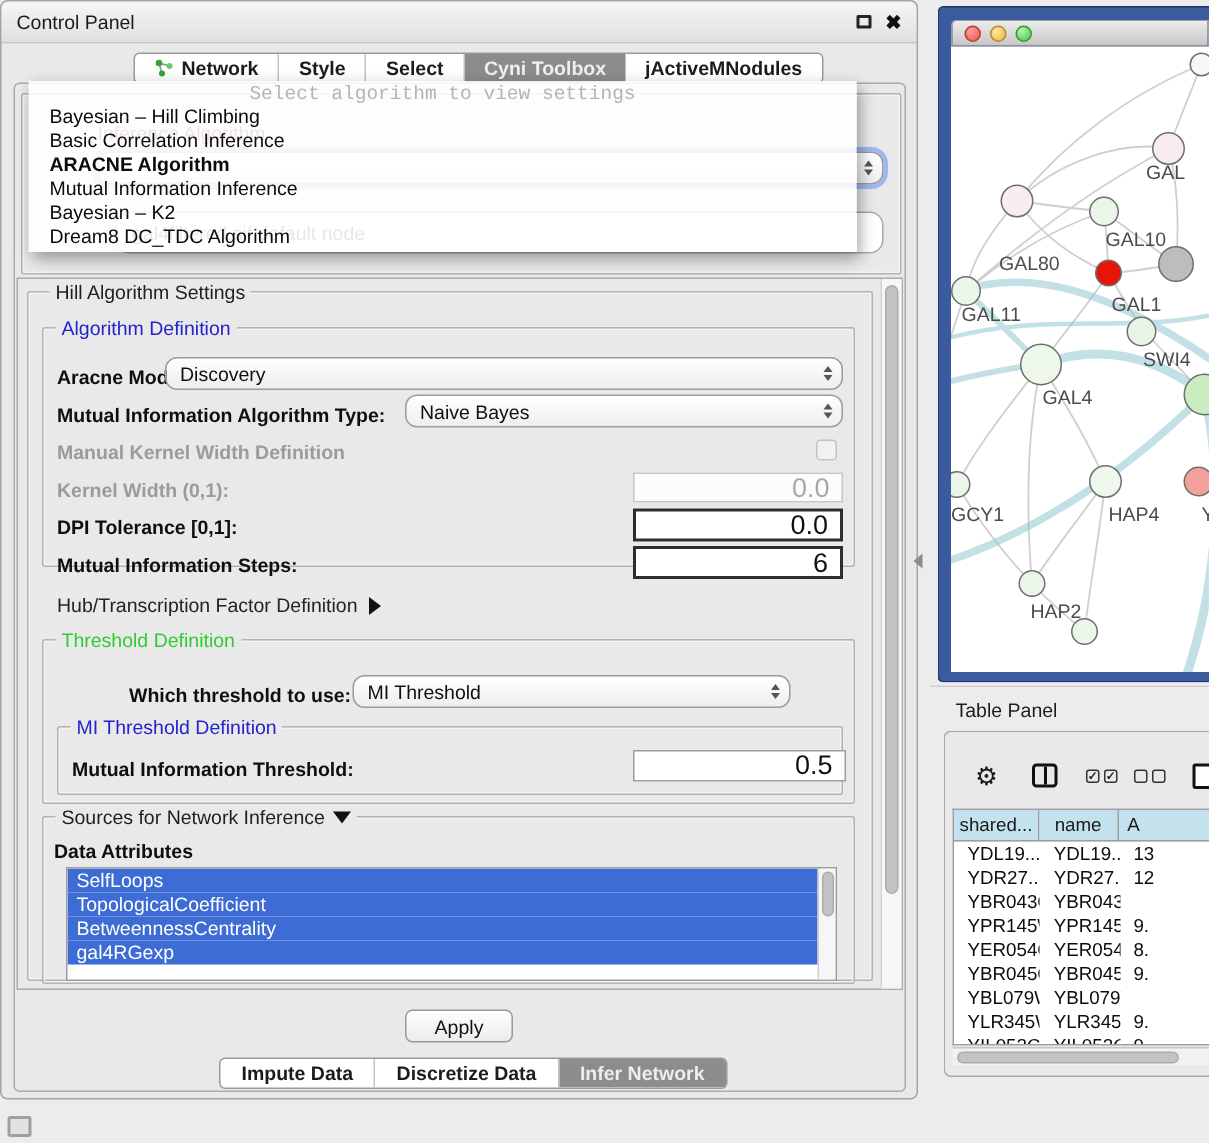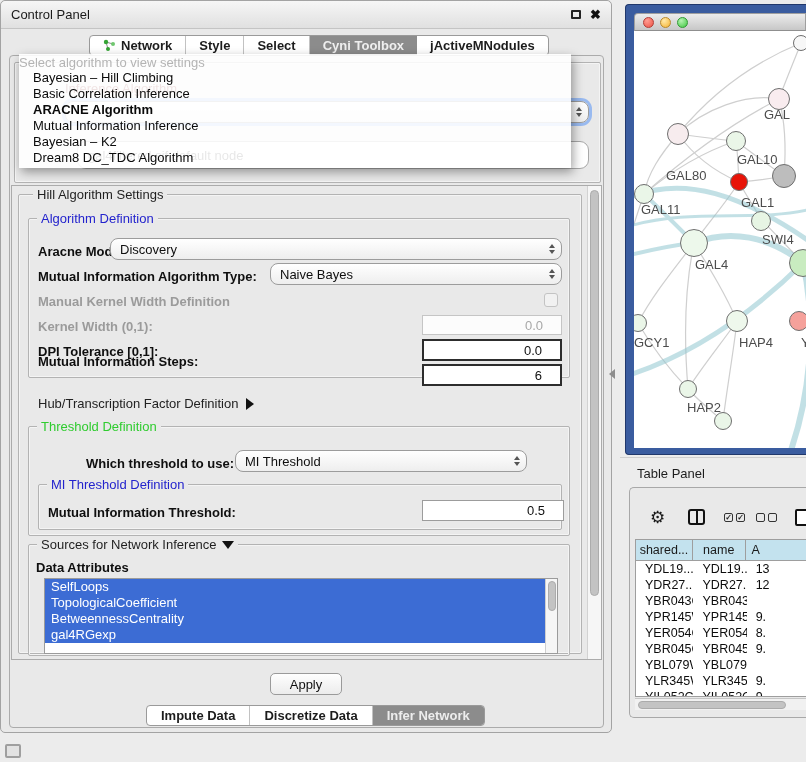--- a/index.html
+++ b/index.html
@@ -41,37 +41,37 @@
   .plain { font-weight:normal; color:#222; }
 
   .combo { position:absolute; height:22px; background:linear-gradient(#ffffff,#eeeeee);
     border:1px solid #9c9c9c; border-radius:8px; font-size:13px; color:#0f0f0f;
     display:flex; align-items:center; padding-left:9px; cursor:default; }
   .arrows { position:absolute; right:6px; top:0; bottom:0; display:flex; flex-direction:column;
     justify-content:center; gap:2px; }
   .tri-up { width:0; height:0; border-left:3.5px solid transparent; border-right:3.5px solid transparent; border-bottom:4px solid #555; }
   .tri-dn { width:0; height:0; border-left:3.5px solid transparent; border-right:3.5px solid transparent; border-top:4px solid #555; }
 
-  .tfield { position:absolute; background:#fff; border:1px solid #9c9c9c; font-size:13px;
-    color:#0f0f0f; display:flex; align-items:center; justify-content:flex-end; padding:0 18px; }
+  .tfield { position:absolute; background:#fff; border:1px solid #9c9c9c; font-size:18px;
+    color:#0f0f0f; display:flex; align-items:center; justify-content:flex-end; padding:0 8px; }
   .tfield.strong { border:2px solid #2d2d2d; }
   .tfield.dis { color:#a8a8a8; border-color:#c5c5c5; background:#fcfcfc; }
 
   .checkbox { position:absolute; width:14px; height:14px; border:1px solid #c3c3c3;
     border-radius:3px; background:#f1f1f1; }
 
   .tri-right { display:inline-block; width:0; height:0; border-top:6px solid transparent;
     border-bottom:6px solid transparent; border-left:8px solid #111; vertical-align:-2px; margin-left:8px; }
   .tri-down { display:inline-block; width:0; height:0; border-left:6px solid transparent;
     border-right:6px solid transparent; border-top:8px solid #111; }
 
   
   .algo-popup { position:absolute; left:9px; top:-2px; width:552px; height:114px;
     background:rgba(255,255,255,.88); box-shadow:2px 4px 10px rgba(0,0,0,.38); z-index:6; }
-  .popup-header { height:16px; text-align:left; color:#b4b4b4; font-size:13px; padding-top:1px; }
+  .popup-header { height:16px; text-align:center; color:#b4b4b4; font-size:13px; padding-top:1px;font-family:Liberation Mono, monospace; }
   .popup-item { height:16px; line-height:16px; font-size:13px; padding-left:14px; color:#0a0a0a; cursor:default; }
   .popup-item.sel { font-weight:bold; }
 
   
   .focus-ring { box-shadow:0 0 0 3px rgba(100,155,245,.6); }
   .ghost-label { position:absolute; font-size:13px; color:#7f1d1d; }
   .ghost-field { position:absolute; background:#fff; border:1px solid #a8a8a8; border-radius:9px;
     font-size:13px; color:#3c3c3c; display:flex; align-items:center; padding-left:10px; }
 
   
@@ -242,21 +242,21 @@
       <span class="lbl dis" style="left:26px; top:133px;">Kernel Width (0,1):</span>
       <div class="tfield dis" style="left:410px; top:129px; width:140px; height:20px;">
         <span>0.0</span>
       </div>
 
       <span class="lbl" style="left:26px; top:158px;">DPI Tolerance [0,1]:</span>
       <div class="tfield strong" style="left:410px; top:153px; width:140px; height:22px;">
         <span>0.0</span>
       </div>
 
-      <span class="lbl" style="left:26px; top:168px;text-align:center;">Mutual Information Steps:</span>
+      <span class="lbl" style="left:26px; top:183px;text-align:center;">Mutual Information Steps:</span>
       <div class="tfield strong" style="left:410px; top:178px; width:140px; height:22px;">
         <span>6</span>
       </div>
 
       <span class="lbl plain" style="left:26px; top:210px;">
         <span>Hub/Transcription Factor Definition</span><span class="tri-right"></span>
       </span>
 
       <div class="grp" style="left:16px; top:240px; width:542px; height:110px;">
         <span class="legend green">Threshold Definition</span>

